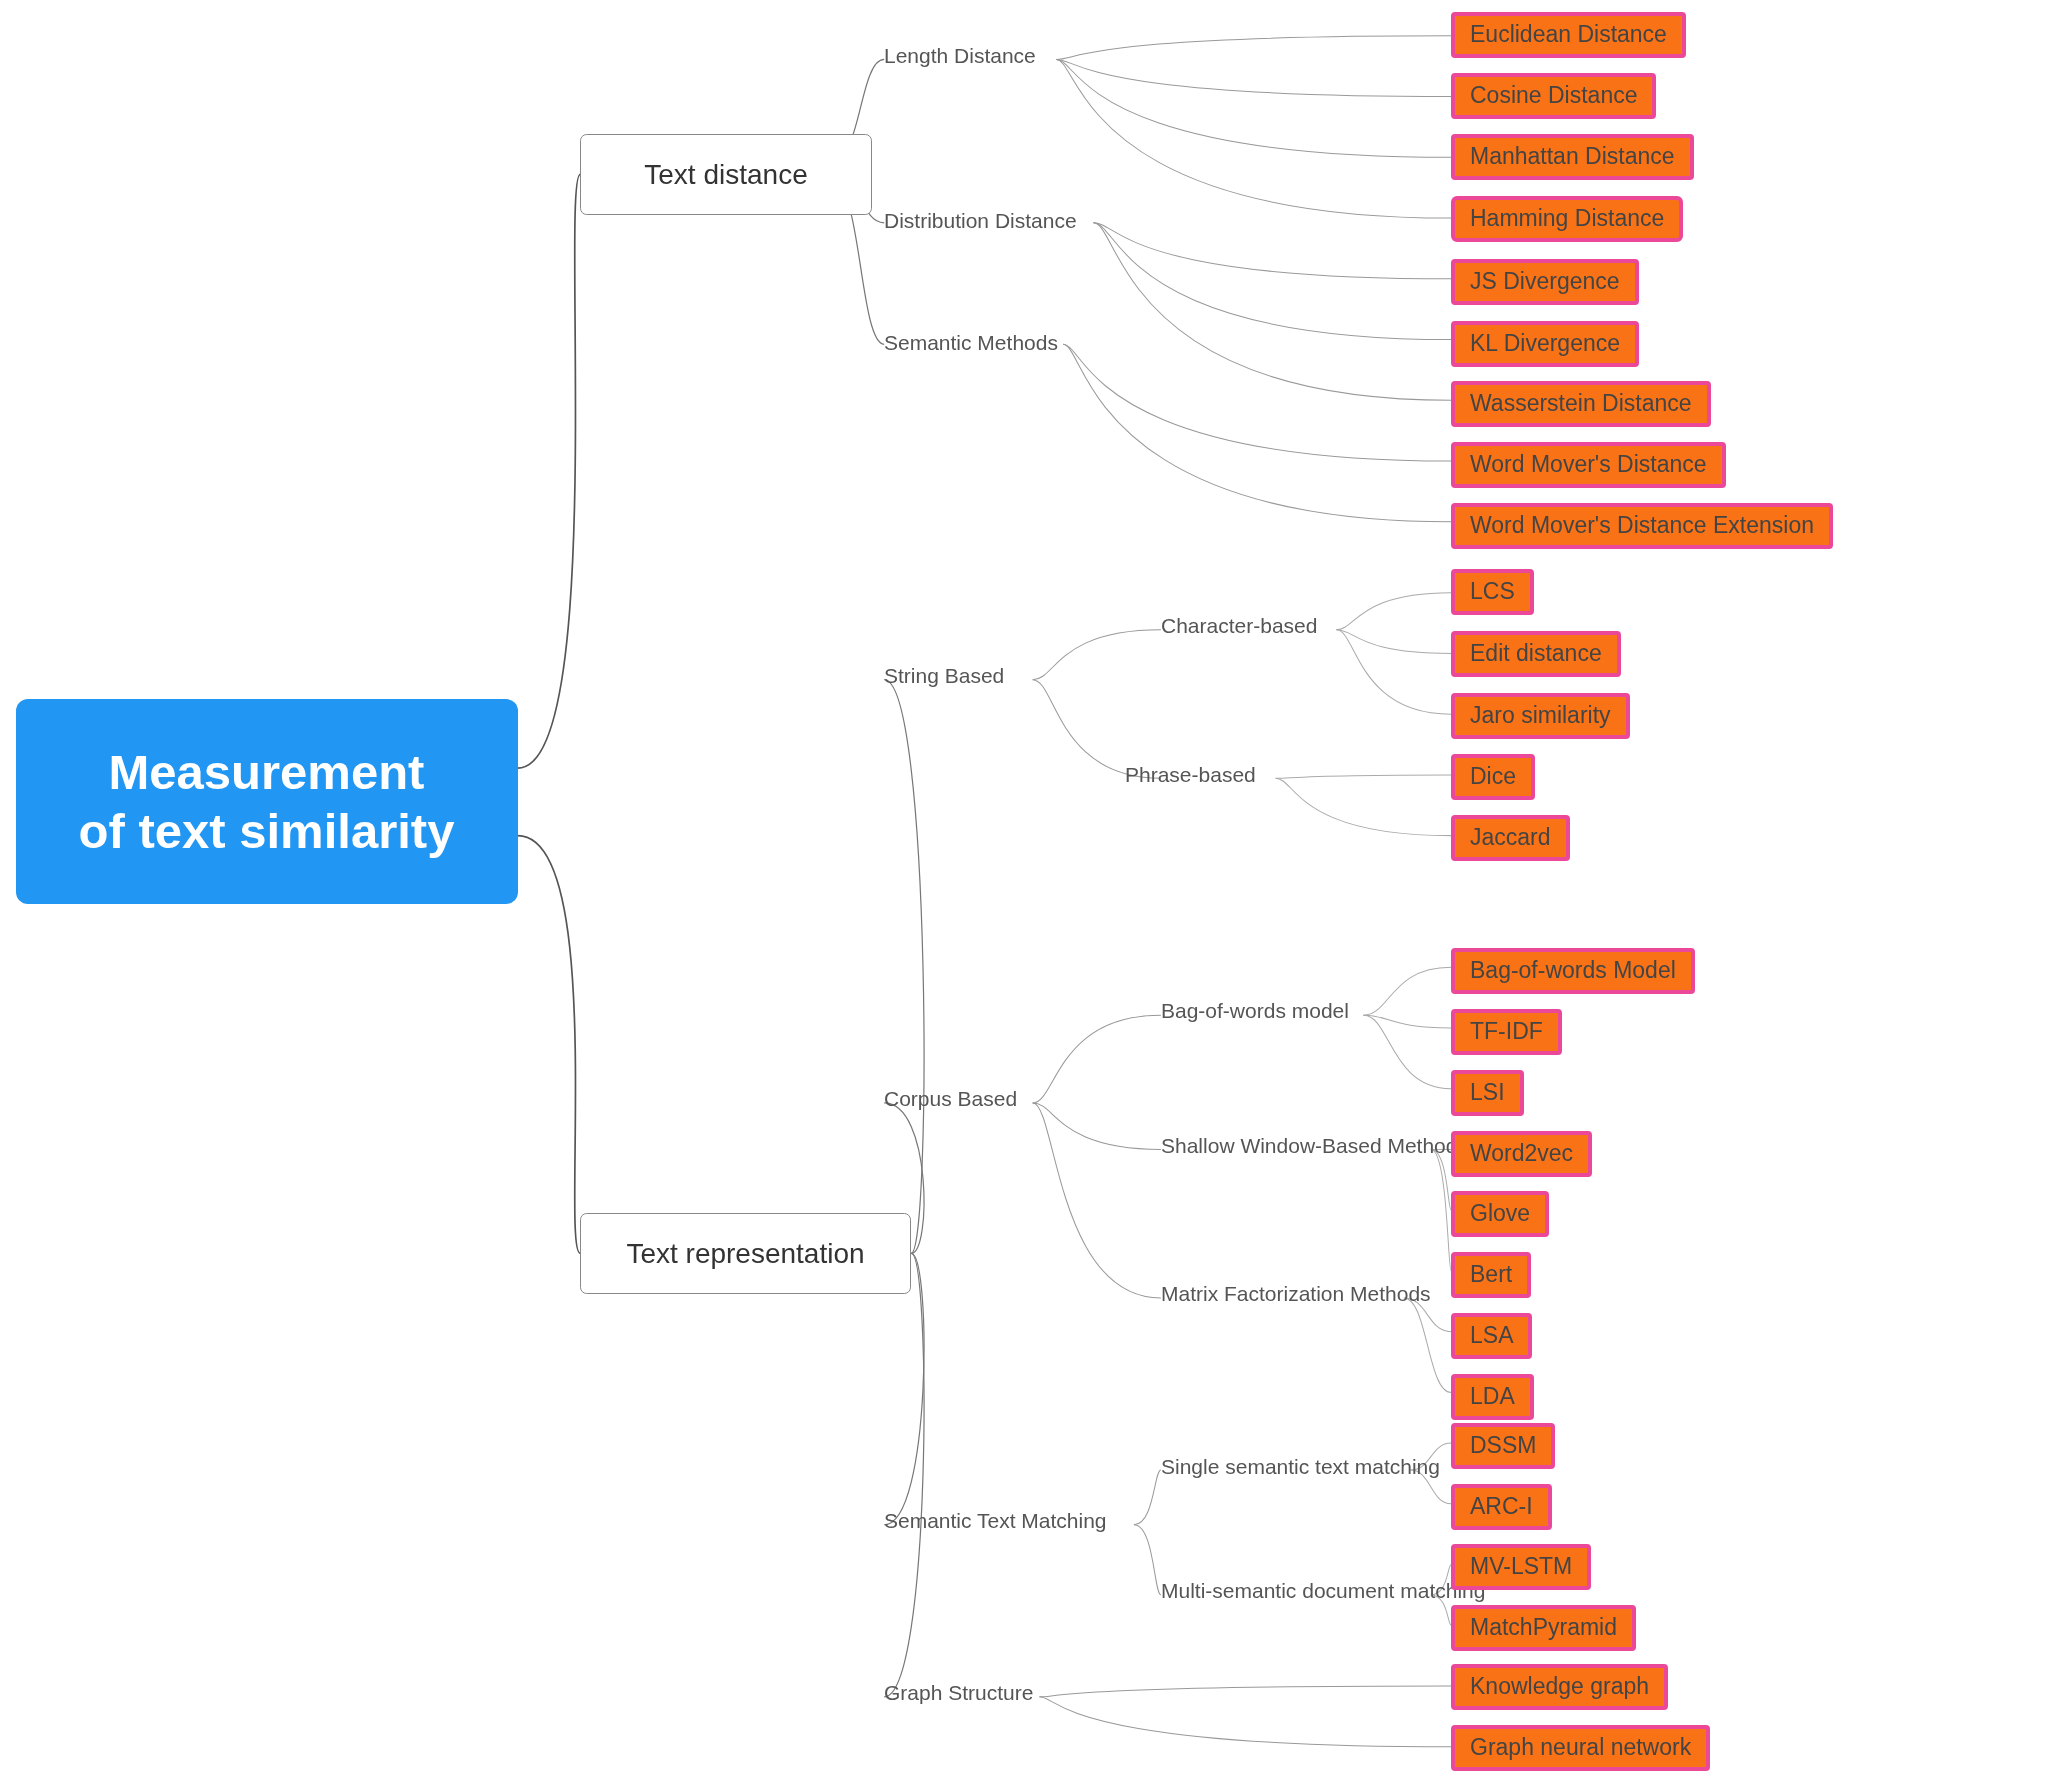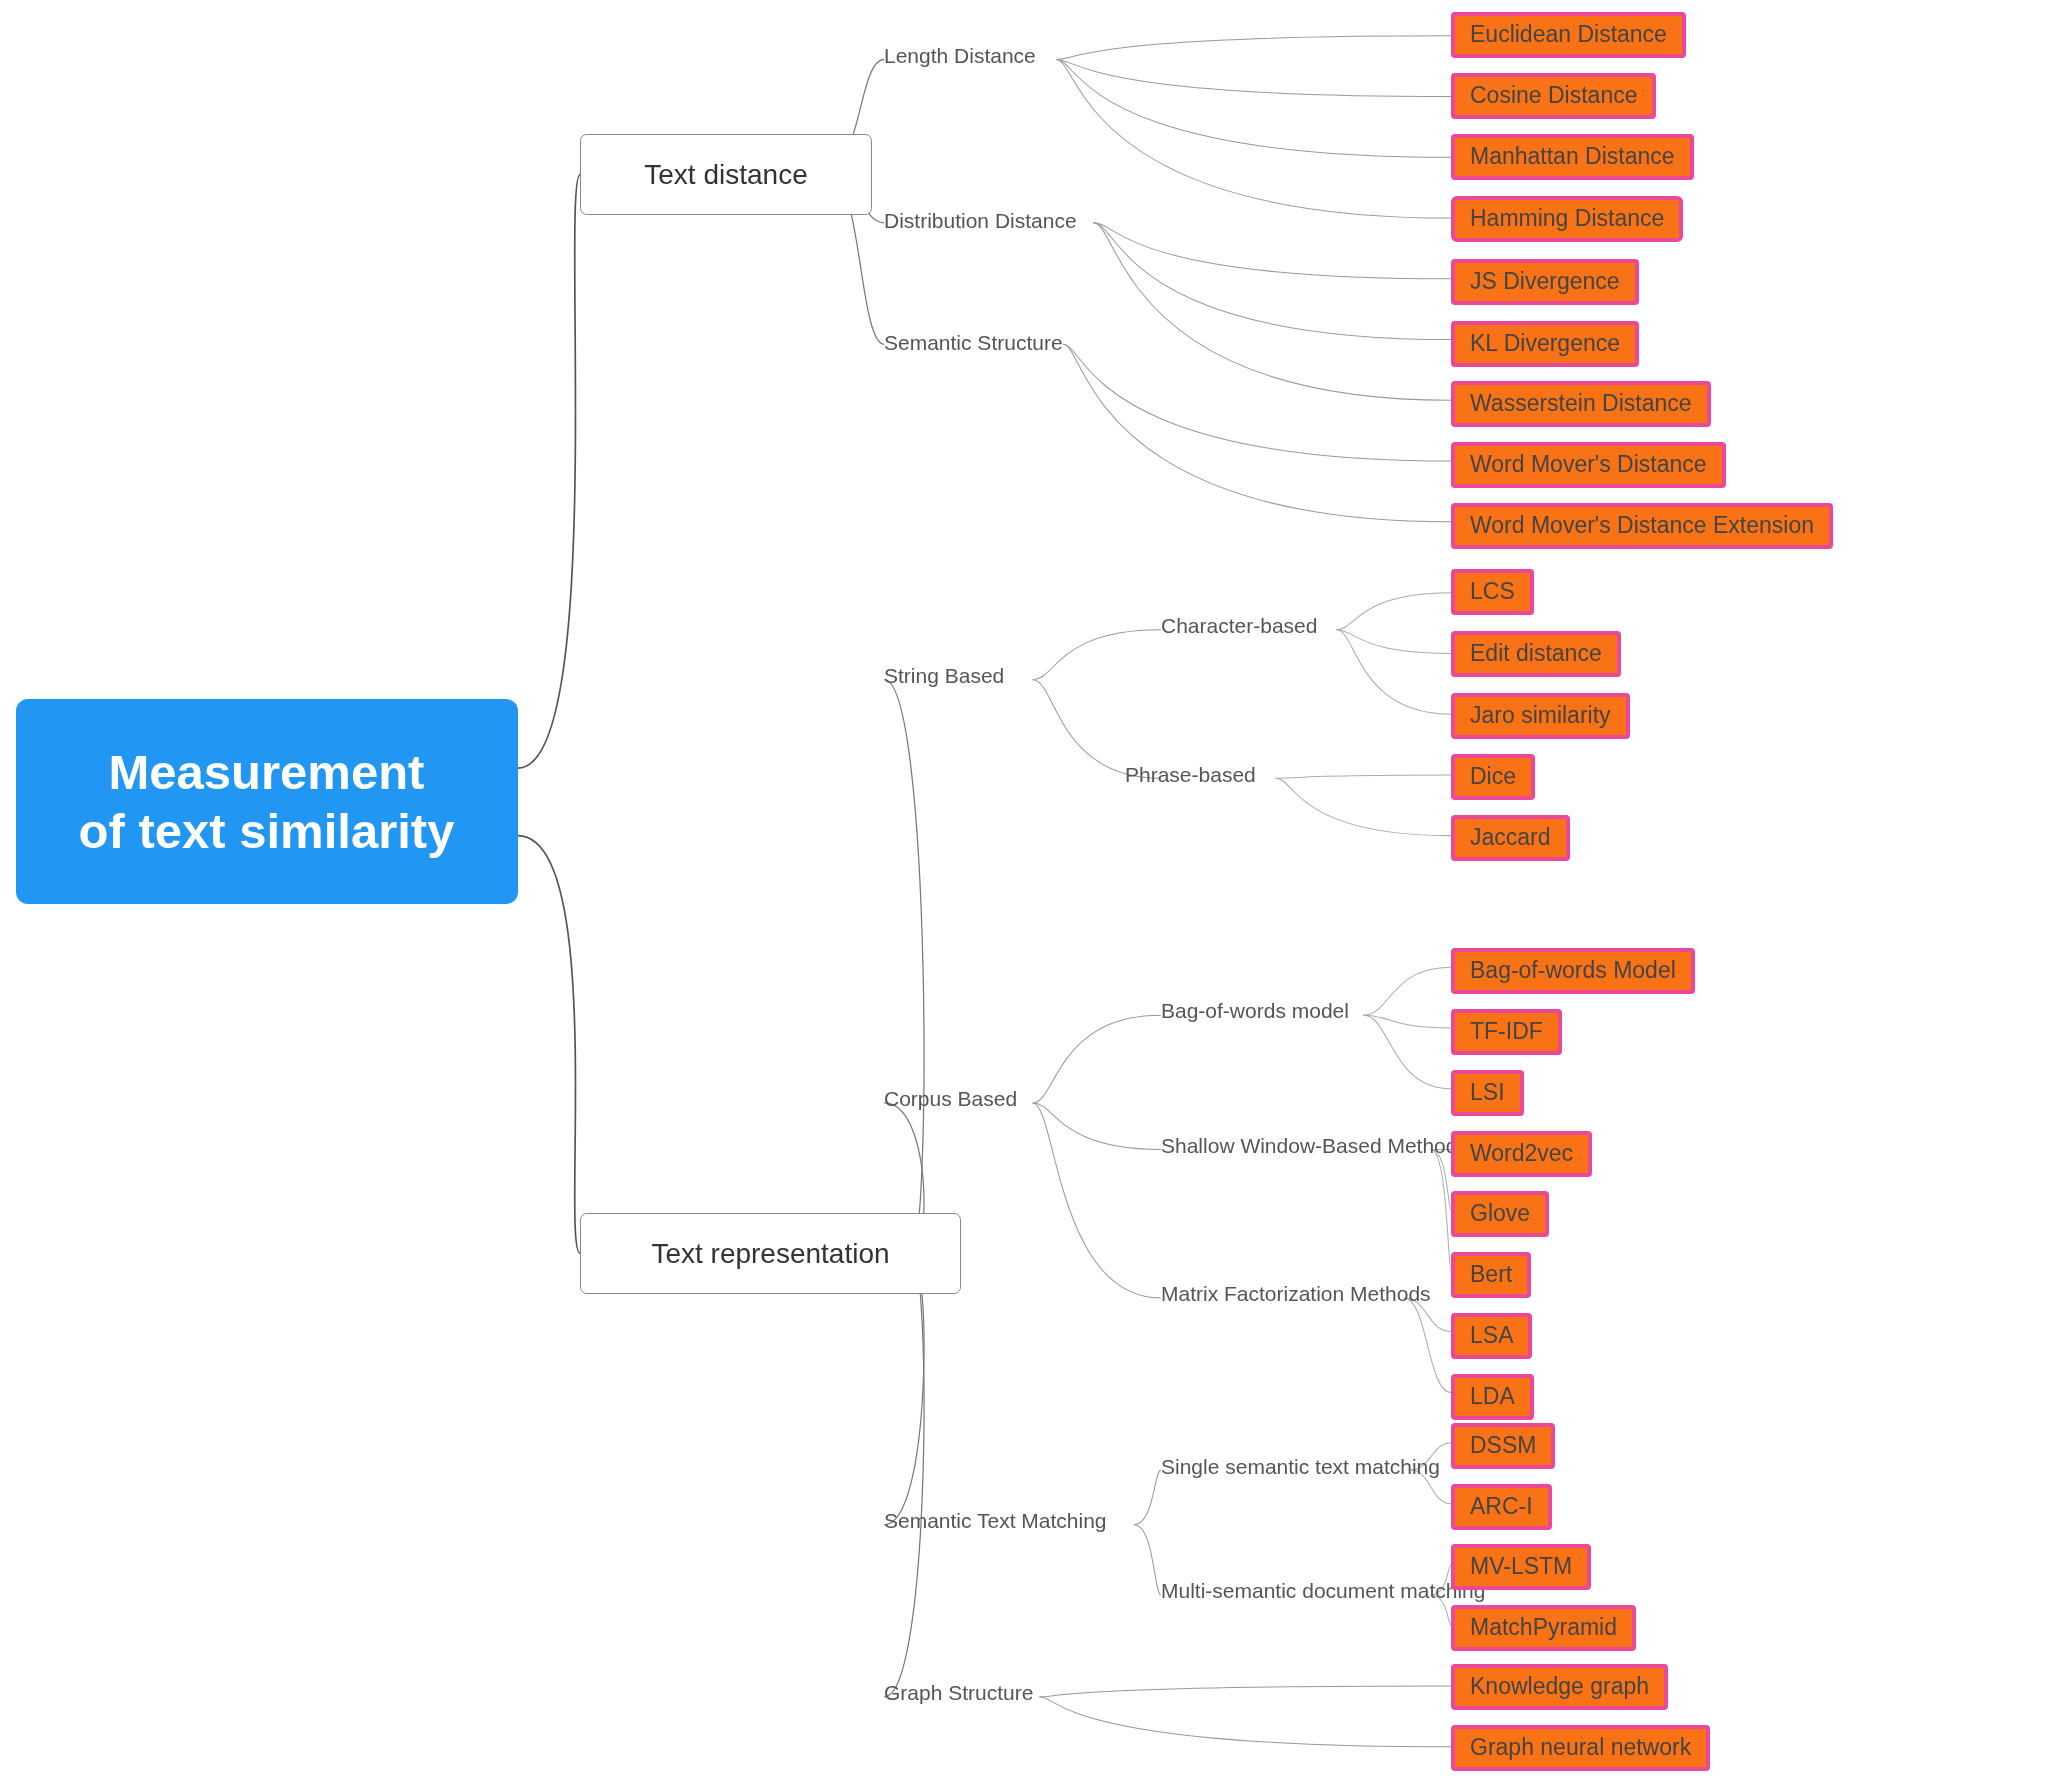--- a/index.html
+++ b/index.html
@@ -152,32 +152,32 @@
 </svg>
 
 <div class="root-node">
   <span style="white-space:pre-line;">Measurement
 of text similarity</span>
 </div>
 
 <div class="box-node" style="left:580px; top:134px; width:292px; height:81px;">
   <span>Text distance</span>
 </div>
-<div class="box-node" style="left:580px; top:1213px; width:381px; height:81px;">
+<div class="box-node" style="left:580px; top:1213px; width:331px; height:81px;">
   <span>Text representation</span>
 </div>
 
 <div class="label-node" style="left:884px; top:44px;">
   <span>Length Distance</span>
 </div>
 <div class="label-node" style="left:884px; top:209px;">
   <span>Distribution Distance</span>
 </div>
 <div class="label-node" style="left:884px; top:331px;">
-  <span>Semantic Structure</span>
+  <span>Semantic Methods</span>
 </div>
 <div class="label-node" style="left:884px; top:664px;">
   <span>String Based</span>
 </div>
 <div class="label-node" style="left:884px; top:1087px;">
   <span>Corpus Based</span>
 </div>
 <div class="label-node" style="left:884px; top:1509px;">
   <span>Semantic Text Matching</span>
 </div>

